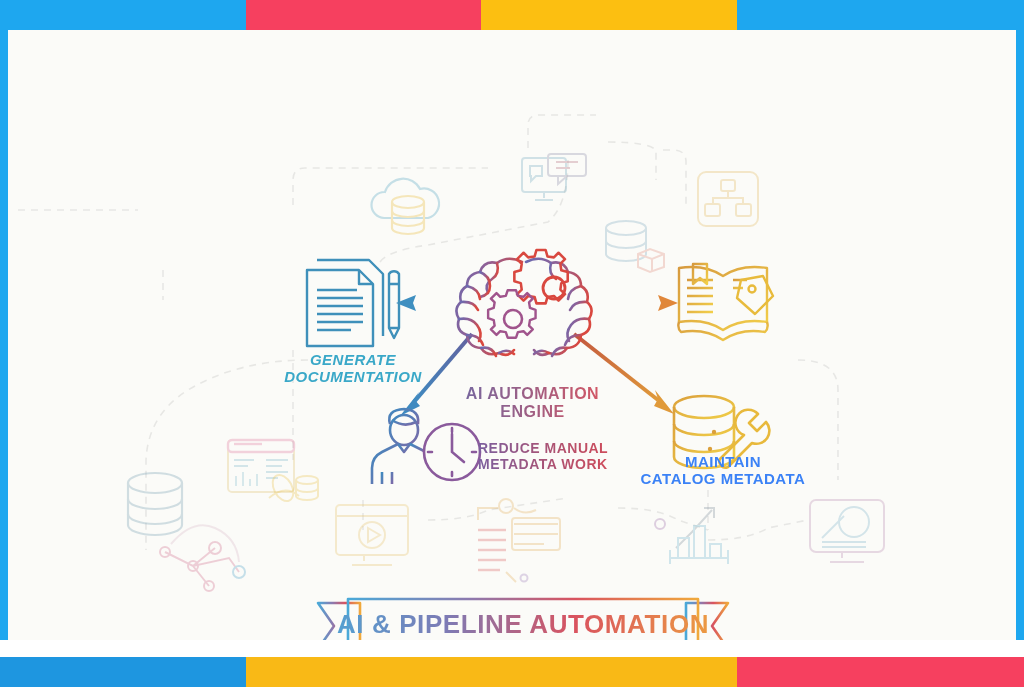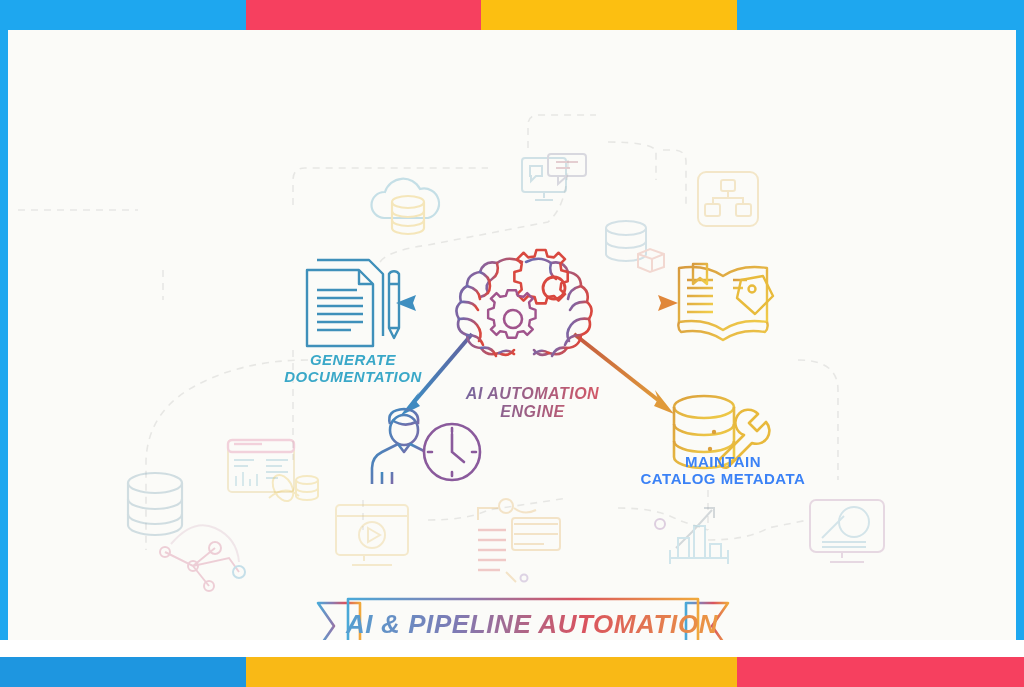--- a/index.html
+++ b/index.html
@@ -61,31 +61,30 @@
   .lbl-doc    { color: #3aa8c8; font-size: 15px; font-style: italic; }
   .lbl-class  { color: #c99a3e; font-size: 15px; }
   .lbl-maint  { color: #3b82f6; font-size: 15px; }
   .lbl-engine { font-size: 16px; }
   .lbl-reduce { font-size: 14px; text-align: left; }
 
   .grad-text {
     background-clip: text;
     -webkit-background-clip: text;
     color: transparent;
-    font-style: italic;
     -webkit-text-fill-color: transparent;
   }
   .g-engine { background-image: linear-gradient(90deg,#6a6aa8 0%, #9a5f86 45%, #e5555b 100%); }
   .g-reduce { background-image: linear-gradient(90deg,#7b5f9e 0%, #b0516f 50%, #e0494f 100%); }
   .g-banner { background-image: linear-gradient(90deg,#4aa9d8 0%, #7d7bb5 32%, #d9535f 62%, #f0a93c 100%); }
 
   
   .banner { position: absolute; left: 300px; top: 565px; width: 430px; height: 62px; }
   .banner-text {
-    position: absolute; left: 9px; top: 0; width: 430px; height: 62px;
+    position: absolute; left: 0; top: 0; width: 430px; height: 62px;
     display: flex; align-items: center; justify-content: center;
     font-size: 26px; font-weight: bold; letter-spacing: .6px;
     padding-bottom: 3px;
   }
   svg { display: block; overflow: visible; }
 </style>
 </head>
 <body>
 
 <div id="slide">
@@ -414,20 +413,22 @@
     <div class="label lbl-doc" style="left:265px;top:322px;width:160px">GENERATE
 DOCUMENTATION</div>
 
 
     <div class="label lbl-maint" style="left:620px;top:424px;width:190px">MAINTAIN
 CATALOG METADATA</div>
 
     <div class="label lbl-engine grad-text g-engine" style="left:432px;top:355px;width:185px">AI AUTOMATION
 ENGINE</div>
 
+    <div class="label lbl-reduce grad-text g-reduce" style="left:470px;top:411px;width:160px">REDUCE MANUAL
+METADATA WORK</div>
 
     <div class="banner">
       <svg width="430" height="62" viewBox="0 0 430 62">
         <defs>
             <linearGradient id="gban" x1="0" y1="0" x2="1" y2="0">
           <stop offset="0" stop-color="#4aa9d8"></stop>
           <stop offset="0.35" stop-color="#8d79ae"></stop>
           <stop offset="0.65" stop-color="#d9535f"></stop>
           <stop offset="1" stop-color="#f0a93c"></stop>
         </linearGradient>

